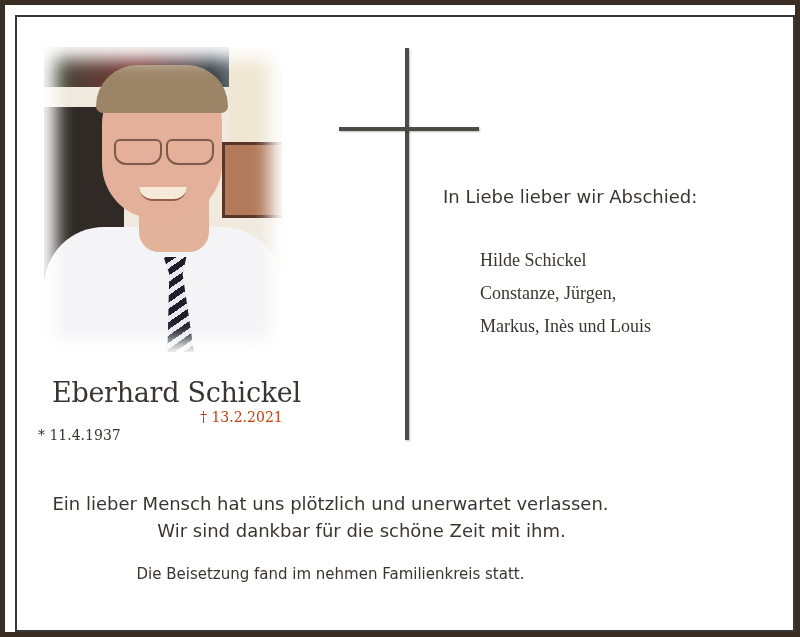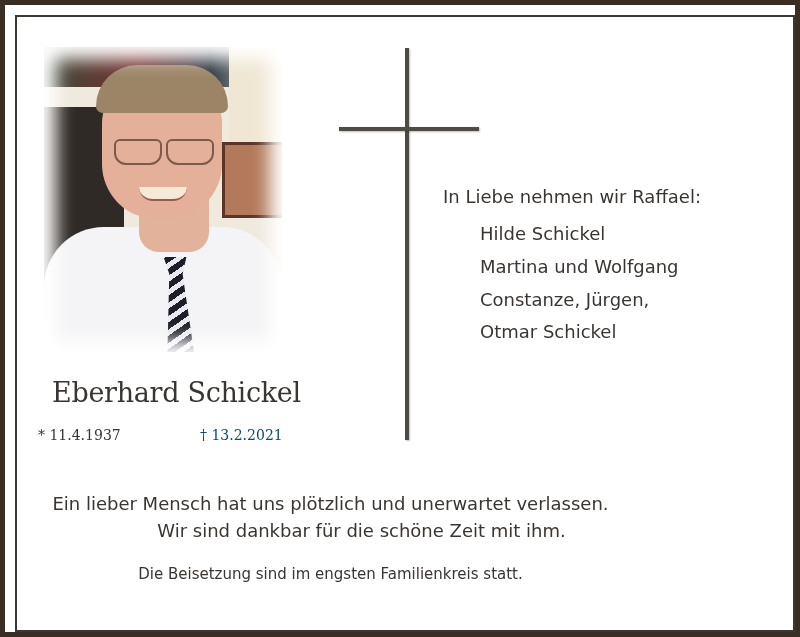--- a/index.html
+++ b/index.html
@@ -16,27 +16,27 @@
   .photo .head { position: absolute; left: 58px; top: 22px; width: 120px; height: 150px; background: #e5b09a; border-radius: 55px 55px 55px 55px; }
   .photo .hair { position: absolute; left: 52px; top: 18px; width: 132px; height: 48px; background: #9c8466; border-radius: 60px 60px 10px 10px; }
   .photo .glasses-l { position: absolute; left: 70px; top: 92px; width: 44px; height: 22px; border: 2px solid #7b5a49; border-radius: 6px 6px 12px 12px; }
   .photo .glasses-r { position: absolute; left: 122px; top: 92px; width: 44px; height: 22px; border: 2px solid #7b5a49; border-radius: 6px 6px 12px 12px; }
   .photo .smile { position: absolute; left: 95px; top: 140px; width: 48px; height: 12px; background: #f5e9d8; border-radius: 0 0 24px 24px; border-bottom: 2px solid #9a5a4a; }
   .photo .tie { position: absolute; left: 112px; top: 210px; width: 38px; height: 95px; background: repeating-linear-gradient(-35deg, #1c1f2a 0 6px, #e8e8ee 6px 11px); clip-path: polygon(20% 0, 80% 0, 70% 18%, 100% 100%, 30% 100%, 35% 18%); }
   .photo .vignette { position: absolute; inset: 0; box-shadow: inset 0 0 18px 12px #ffffff; }
 
   .name { position: absolute; left: 37px; top: 377px; font-family: "DejaVu Serif", serif; font-size: 27px; color: #3b3531; letter-spacing: -0.3px; white-space: nowrap; margin-left: 15px; }
   .born { position: absolute; left: 38px; top: 427px; font-family: "DejaVu Serif", serif; font-size: 14px; color: #3b3531; white-space: nowrap; }
-  .died { position: absolute; left: 200px; top: 427px; font-family: "DejaVu Serif", serif; font-size: 14px; color: #0c4a6e; white-space: nowrap; }
+  .died { position: absolute; left: 200px; top: 409px; font-family: "DejaVu Serif", serif; font-size: 14px; color: #c2410c; white-space: nowrap; }
 
   .cross-v { position: absolute; left: 405px; top: 48px; width: 4px; height: 392px; background: #4e4a46; box-shadow: 1px 1px 2px rgba(0,0,0,0.25); }
   .cross-h { position: absolute; left: 339px; top: 127px; width: 140px; height: 4px; background: #4e4a46; box-shadow: 1px 1px 2px rgba(0,0,0,0.25); }
 
   .heading { position: absolute; left: 443px; top: 186px; font-size: 18px; color: #3b3531; white-space: nowrap; }
-  .names { position: absolute; left: 480px; top: 218px; margin: 0; padding: 0; list-style: none; }
+  .names { position: absolute; left: 480px; top: 244px; margin: 0; padding: 0; list-style: none; font-family: Liberation Serif, serif; }
   .names li { font-size: 18px; line-height: 32.8px; height: 32.8px; white-space: nowrap; color: #3b3531; }
 
   .closing { position: absolute; left: 0; width: 661px; text-align: center; font-size: 18px; color: #3b3531; white-space: nowrap; }
   .l1 { top: 493px; }
   .l2 { top: 520px; margin-left: 31px; }
   .l3 { top: 565px; font-size: 15px; }
 </style>
 </head>
 <body>
 
@@ -62,23 +62,22 @@
 
 <div class="name">Eberhard Schickel</div>
 <div class="born">* 11.4.1937</div>
 <div class="died">† 13.2.2021</div>
 
 <div>
   <div class="cross-v"></div>
   <div class="cross-h"></div>
 </div>
 
-<div class="heading">In Liebe nehmen wir Raffael:</div>
+<div class="heading">In Liebe lieber wir Abschied:</div>
 <ul class="names">
   <li>Hilde Schickel</li>
-  <li>Martina und Wolfgang</li>
   <li>Constanze, Jürgen,</li>
-  <li>Otmar Schickel</li>
+  <li>Markus, Inès und Louis</li>
 </ul>
 
 <div class="closing l1">Ein lieber Mensch hat uns plötzlich und unerwartet verlassen.</div>
 <div class="closing l2">Wir sind dankbar für die schöne Zeit mit ihm.</div>
-<div class="closing l3">Die Beisetzung sind im engsten Familienkreis statt.</div>
+<div class="closing l3">Die Beisetzung fand im nehmen Familienkreis statt.</div>
 
 </body></html>

